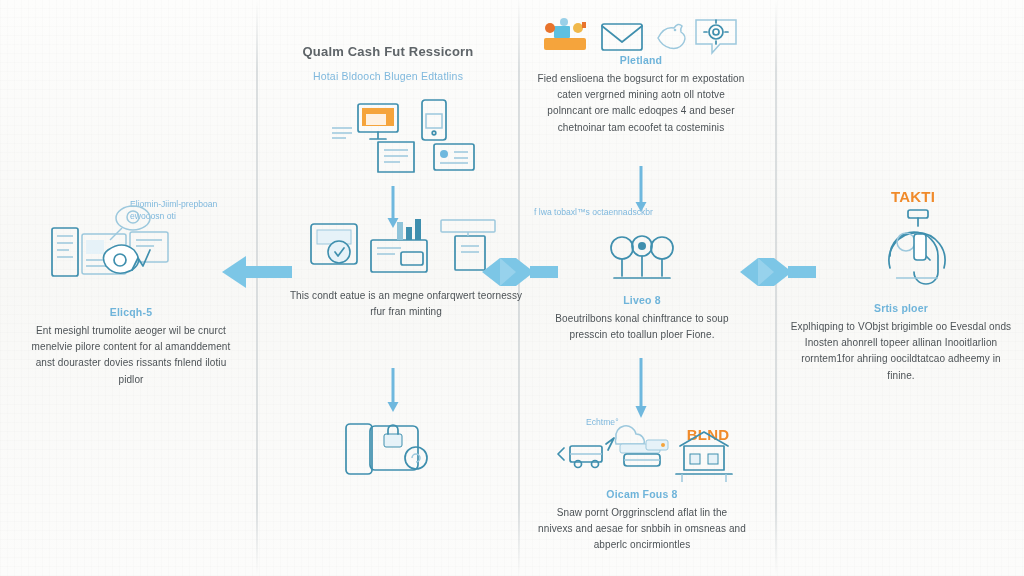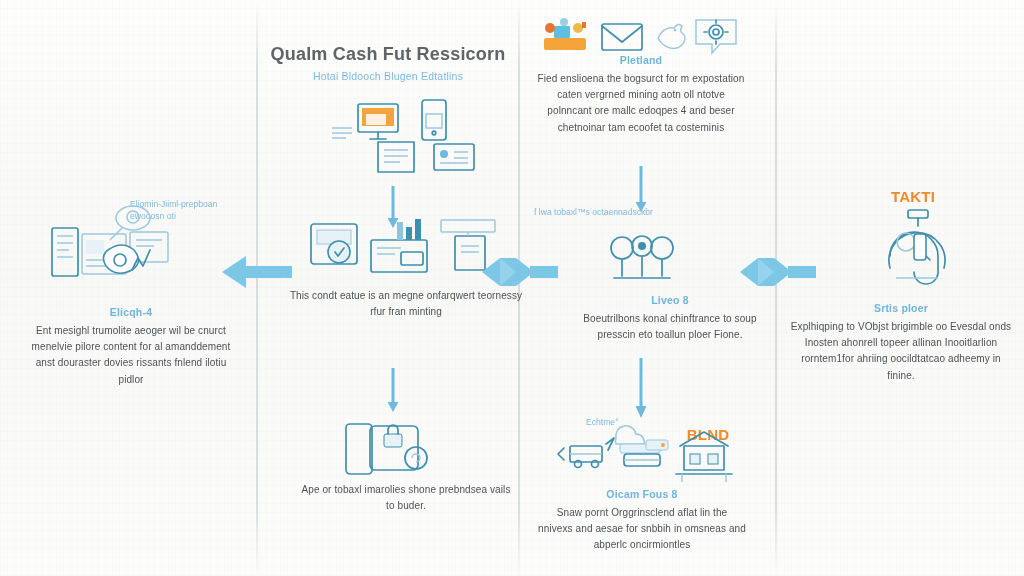--- a/index.html
+++ b/index.html
@@ -26,22 +26,22 @@
     pointer-events:none;
   }
   .vline{
     position:absolute;top:0;bottom:0;width:2px;
     background:linear-gradient(180deg,rgba(205,210,212,.0) 0%,rgba(198,204,207,.62) 12%,rgba(198,204,207,.62) 88%,rgba(205,210,212,0) 100%);
   }
 
   
   .panel{position:absolute;text-align:center;}
   .heading{
-    color:#5e6468;font-size:18px;font-weight:bold;letter-spacing:.2px;
-    filter:blur(.35px);margin-bottom:5px;
+    color:#5e6468;font-size:13px;font-weight:bold;letter-spacing:.2px;
+    filter:blur(.35px);margin-bottom:11px;
   }
   .subheading{
     color:#7fb8dd;font-size:10.5px;filter:blur(.4px);letter-spacing:.2px;
   }
   .caption{
     color:#6fb4da;font-size:10.5px;font-weight:700;filter:blur(.4px);
     margin-top:6px;margin-bottom:5px;letter-spacing:.2px;
   }
   .caption.orange{color:#f08a2a;font-weight:bold;font-size:15px;}
   .body{
@@ -165,21 +165,20 @@
         <rect x="6" y="4" width="26" height="50" rx="4" class="stroke"></rect>
         <rect x="30" y="6" width="48" height="44" rx="5" class="stroke"></rect>
         <rect x="44" y="14" width="18" height="13" rx="2" class="fill-lite" stroke="#3f8fae"></rect>
         <path d="M48 14 v-4 a5 5 0 0 1 10 0 v4" class="stroke"></path>
         <circle cx="76" cy="38" r="11" class="stroke"></circle>
         <path d="M72 38 a4 4 0 1 1 4 4" class="stroke-lite"></path>
       </g>
     </svg>
   </div>
   <div class="panel" style="left:300px;top:482px;width:212px;">
-    <div class="body">Ape or tobaxl imarolies shone prebndsea vails to buder.</div>
   </div>
 
   <div class="tinylabel" style="position:absolute;left:130px;top:198px;width:115px;">Eliomin-Jiiml-prepboan ewooosn oti</div>
 
   <div class="panel blurred" style="left:50px;top:212px;width:150px;height:80px;">
     <svg width="150" height="80" viewBox="0 0 150 80">
 
       <g>
         <ellipse cx="83" cy="6" rx="17" ry="12" class="stroke-lite"></ellipse>
         <circle cx="83" cy="5" r="6" class="stroke-lite"></circle>
@@ -197,21 +196,21 @@
       </g>
 
       <g>
         <path d="M58 38 q14 -10 26 0 q10 12 -2 20 q-16 8 -26 -4 q-6 -10 2 -16 z" class="fill-white" stroke="#3f8fae" stroke-width="1.6"></path>
         <circle cx="70" cy="48" r="6" class="stroke"></circle>
         <path d="M82 58 l6 -12 l5 8 l7 -16" class="stroke"></path>
       </g>
     </svg>
   </div>
   <div class="panel" style="left:22px;top:300px;width:218px;">
-    <div class="caption">Elicqh-4</div>
+    <div class="caption">Elicqh-5</div>
     <div class="body">Ent mesighl trumolite aeoger wil be cnurct menelvie pilore content for al amanddement anst douraster dovies rissants fnlend ilotiu pidlor</div>
   </div>
 
   <div class="panel blurred" style="left:540px;top:16px;width:200px;height:42px;">
     <svg width="200" height="42" viewBox="0 0 200 42">
 
       <g>
         <rect x="4" y="22" width="42" height="12" rx="2" fill="#f5a43c"></rect>
         <rect x="14" y="10" width="16" height="12" rx="1" fill="#5ec0e0"></rect>
         <circle cx="10" cy="12" r="5" fill="#e8732c"></circle>
@@ -258,21 +257,21 @@
       <g>
         <circle cx="14" cy="16" r="11" class="stroke"></circle>
         <circle cx="54" cy="16" r="11" class="stroke"></circle>
         <circle cx="34" cy="14" r="10" class="stroke"></circle>
         <circle cx="34" cy="14" r="4" fill="#3f8fae"></circle>
         <path d="M14 27 V44 M54 27 V44 M34 24 V44" class="stroke"></path>
         <path d="M6 46 H62" class="stroke"></path>
       </g>
     </svg>
   </div>
-  <div class="panel" style="left:580px;top:288px;width:180px;">
+  <div class="panel" style="left:552px;top:288px;width:180px;">
     <div class="caption">Liveo 8</div>
     <div class="body">Boeutrilbons konal chinftrance to soup presscin eto toallun ploer Fione.</div>
   </div>
 
   <div class="down-conn" style="left:634px;top:358px;">
     <svg width="14" height="62" viewBox="0 0 14 62">
       <path d="M7 0 V50" stroke="#6fb8de" stroke-width="3" fill="none"></path>
       <path d="M1.5 48 L7 60 L12.5 48 Z" fill="#6fb8de"></path>
     </svg>
   </div>

